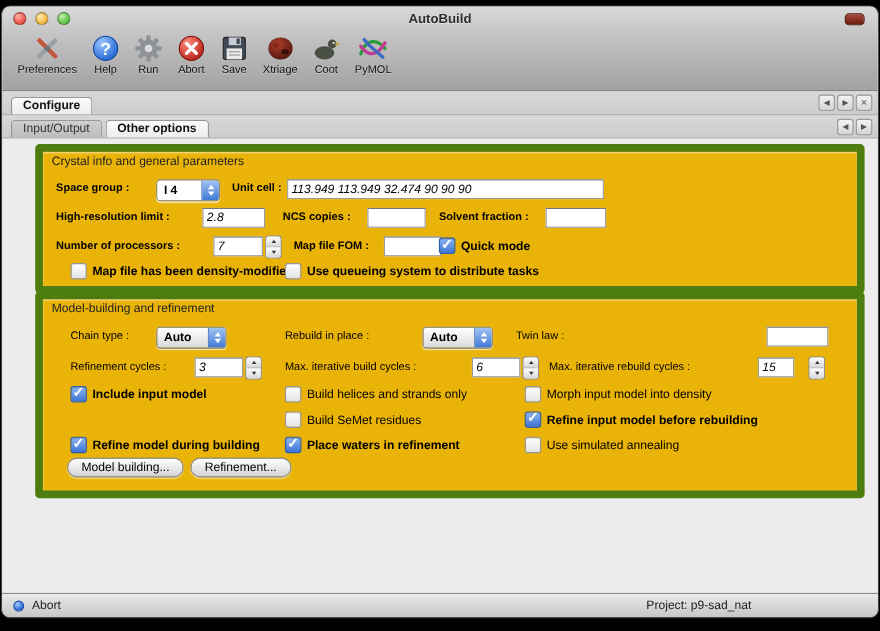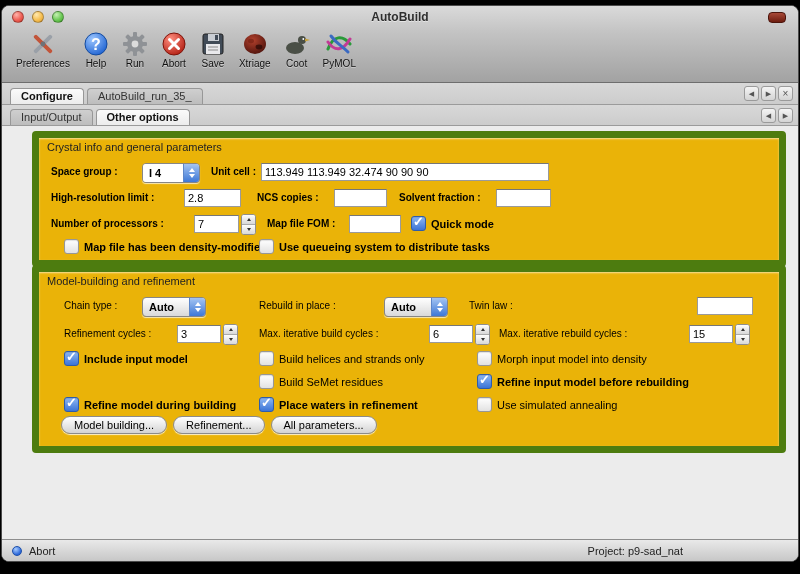--- a/index.html
+++ b/index.html
@@ -39,21 +39,21 @@
   .nav-right::before{content:"\25B6";}
   .nav-close::before{content:"\00D7";font-size:10px;}
   
   .content{flex:1;background:#ececec;position:relative;}
   .groupbox{position:absolute;left:30px;width:740px;border:7px solid #4d7c0f;border-radius:4px;background:#eab308;box-shadow:inset 0 1px 2px rgba(255,255,255,.6);}
   .gb1{top:5px;height:122px;}
   .gb2{top:139px;height:174px;}
   .gb-title{position:absolute;top:3px;left:8px;font-size:11px;color:#222;}
   .flabel{position:absolute;font-size:10px;color:#000;white-space:nowrap;}
   .flabel.bold{font-weight:bold;}
-  .tf{position:absolute;height:18px;border:1px solid #9a9a9a;border-top-color:#767676;background:#fff;font-size:11px;padding:0 3px;font-family:"Liberation Sans",sans-serif;box-sizing:border-box;}
+  .tf{position:absolute;height:18px;border:1px solid #9a9a9a;border-top-color:#767676;background:#fff;font-size:11px;padding:0 3px;font-family:"Liberation Sans",sans-serif;box-sizing:border-box;font-style:italic;}
   
   .popup{position:absolute;height:18px;border:1px solid #868686;border-radius:4px;display:flex;align-items:stretch;overflow:hidden;background:linear-gradient(#ffffff,#d9d9d9);box-shadow:0 1px 1px rgba(255,255,255,.7);}
   .popup-value{flex:1;display:flex;align-items:center;padding:0 6px;font-size:11px;font-weight:bold;color:#000;}
   .combo .popup-value{background:#fff;}
   .popup-cap{width:15px;background:linear-gradient(#a3c4f3,#3e78d6);border-left:1px solid #5d86c9;display:flex;flex-direction:column;align-items:center;justify-content:center;gap:2px;}
   .tri-up-w{width:0;height:0;border-left:3px solid transparent;border-right:3px solid transparent;border-bottom:4px solid #fff;}
   .tri-dn-w{width:0;height:0;border-left:3px solid transparent;border-right:3px solid transparent;border-top:4px solid #fff;}
   
   .stepper{position:absolute;width:13px;height:19px;border:1px solid #8e8e8e;border-radius:3px;display:flex;flex-direction:column;overflow:hidden;background:#fff;}
   .sp{flex:1;display:flex;align-items:center;justify-content:center;background:linear-gradient(#fdfdfd,#d8d8d8);}
@@ -195,21 +195,20 @@
             <path d="M5 5 C11 13, 15 14, 22 21" stroke="#3a6ac2" stroke-width="3" fill="none" stroke-linecap="round"></path>
           </svg>
         </span>
         <span class="tool-label">PyMOL</span>
       </div>
     </div>
   </div>
 
   <div class="tabbar tabbar1">
     <div class="tab active"><span>Configure</span></div>
-    <div class="tab"><span>AutoBuild_run_35_</span></div>
     <div class="tab-nav">
       <span class="navbtn nav-left"></span>
       <span class="navbtn nav-right"></span>
       <span class="navbtn nav-close"></span>
     </div>
   </div>
 
   <div class="tabbar tabbar2">
     <div class="tab"><span>Input/Output</span></div>
     <div class="tab active"><span>Other options</span></div>
@@ -247,21 +246,21 @@
       <div class="stepper" style="left:202px;top:76px">
         <span class="sp up">
             <i class="tri-up-d"></i>
           </span>
         <span class="sp dn">
             <i class="tri-dn-d"></i>
           </span>
       </div>
       <span class="flabel bold" style="left:228px;top:80px">Map file FOM :</span>
       <input class="tf" style="left: 310px; top: 77px; width: 52px;" value="">
-      <div class="cb-row checked" style="left:372px;top:78px">
+      <div class="cb-row checked" style="left:360px;top:78px">
         <span class="cb-box"></span>
         <span class="cb-label">Quick mode</span>
       </div>
 
       <div class="cb-row" style="left:25px;top:101px">
         <span class="cb-box"></span>
         <span class="cb-label" style="font-weight:bold">Map file has been density-modified</span>
       </div>
       <div class="cb-row" style="left:220px;top:101px">
         <span class="cb-box"></span>
@@ -305,21 +304,21 @@
       <input class="tf" style="left: 390px; top: 53px; width: 44px;" value="6">
       <div class="stepper" style="left:436px;top:52px">
         <span class="sp up">
             <i class="tri-up-d"></i>
           </span>
         <span class="sp dn">
             <i class="tri-dn-d"></i>
           </span>
       </div>
       <span class="flabel" style="left:460px;top:56px">Max. iterative rebuild cycles :</span>
-      <input class="tf" style="left: 650px; top: 53px; width: 44px;" value="15">
+      <input class="tf" style="left: 650px; top: 53px; width: 33px;" value="15">
       <div class="stepper" style="left:696px;top:52px">
         <span class="sp up">
             <i class="tri-up-d"></i>
           </span>
         <span class="sp dn">
             <i class="tri-dn-d"></i>
           </span>
       </div>
 
       <div class="cb-row checked" style="left:25px;top:79px">
@@ -353,21 +352,20 @@
         <span class="cb-label">Place waters in refinement</span>
       </div>
       <div class="cb-row" style="left:438px;top:125px">
         <span class="cb-box"></span>
         <span class="cb-label">Use simulated annealing</span>
       </div>
 
       <div class="btn-row">
         <button class="aqua-btn">Model building...</button>
         <button class="aqua-btn">Refinement...</button>
-        <button class="aqua-btn">All parameters...</button>
       </div>
     </div>
   </div>
 
   <div class="statusbar">
     <span class="status-dot"></span>
     <span class="status-text">Abort</span>
     <span class="project">Project: p9-sad_nat</span>
   </div>
 

